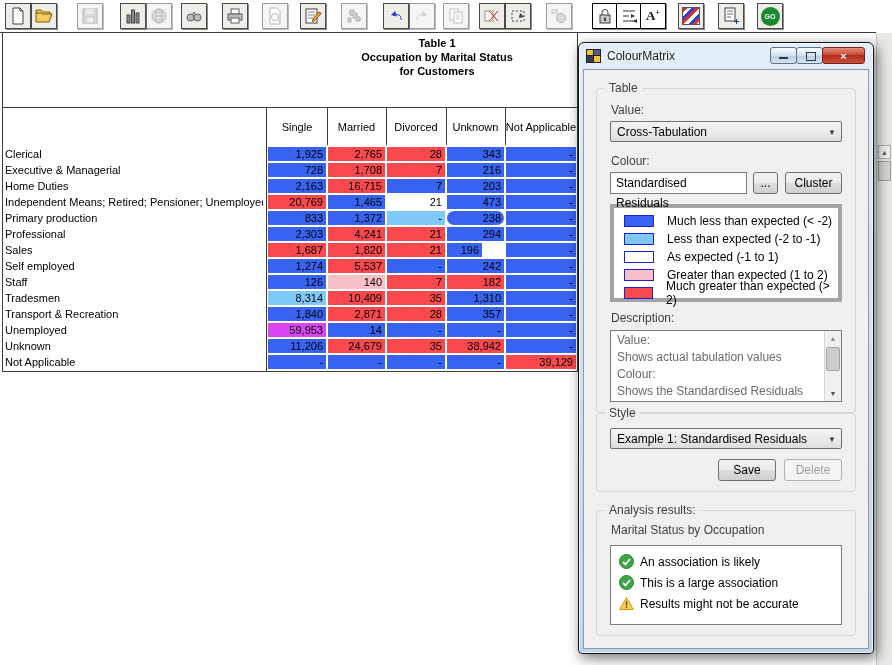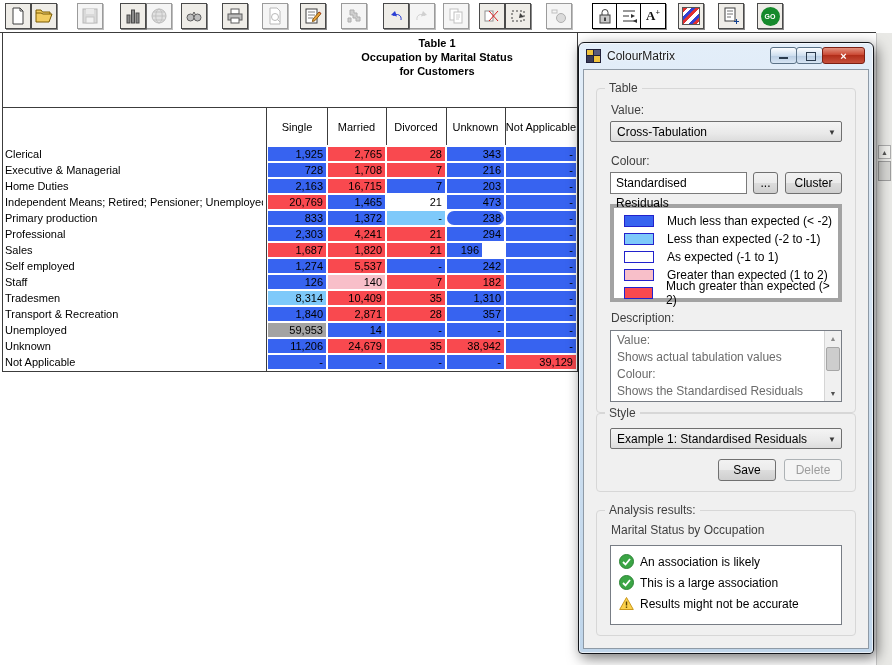--- a/index.html
+++ b/index.html
@@ -417,21 +417,21 @@
       <div class="trow">
         <div class="rlabel">Transport &amp; Recreation</div>
         <div class="tcell" style="left: 265px; width: 58px; background: rgb(55, 99, 240);">1,840</div>
         <div class="tcell" style="left: 325px; width: 57px; background: rgb(249, 73, 79);">2,871</div>
         <div class="tcell" style="left: 384px; width: 58px; background: rgb(249, 73, 79);">28</div>
         <div class="tcell" style="left: 444px; width: 57px; background: rgb(55, 99, 240);">357</div>
         <div class="tcell" style="left: 503px; width: 70px; background: rgb(55, 99, 240);">-</div>
       </div>
       <div class="trow">
         <div class="rlabel">Unemployed</div>
-        <div class="tcell" style="left: 265px; width: 58px; background: #a3a3a3;">59,953</div>
+        <div class="tcell" style="left: 265px; width: 58px; background: #d946ef;">59,953</div>
         <div class="tcell" style="left: 325px; width: 57px; background: rgb(55, 99, 240);">14</div>
         <div class="tcell" style="left: 384px; width: 58px; background: rgb(55, 99, 240);">-</div>
         <div class="tcell" style="left: 444px; width: 57px; background: rgb(55, 99, 240);">-</div>
         <div class="tcell" style="left: 503px; width: 70px; background: rgb(55, 99, 240);">-</div>
       </div>
       <div class="trow">
         <div class="rlabel">Unknown</div>
         <div class="tcell" style="left: 265px; width: 58px; background: rgb(55, 99, 240);">11,206</div>
         <div class="tcell" style="left: 325px; width: 57px; background: rgb(249, 73, 79);">24,679</div>
         <div class="tcell" style="left: 384px; width: 58px; background: rgb(249, 73, 79);">35</div>

